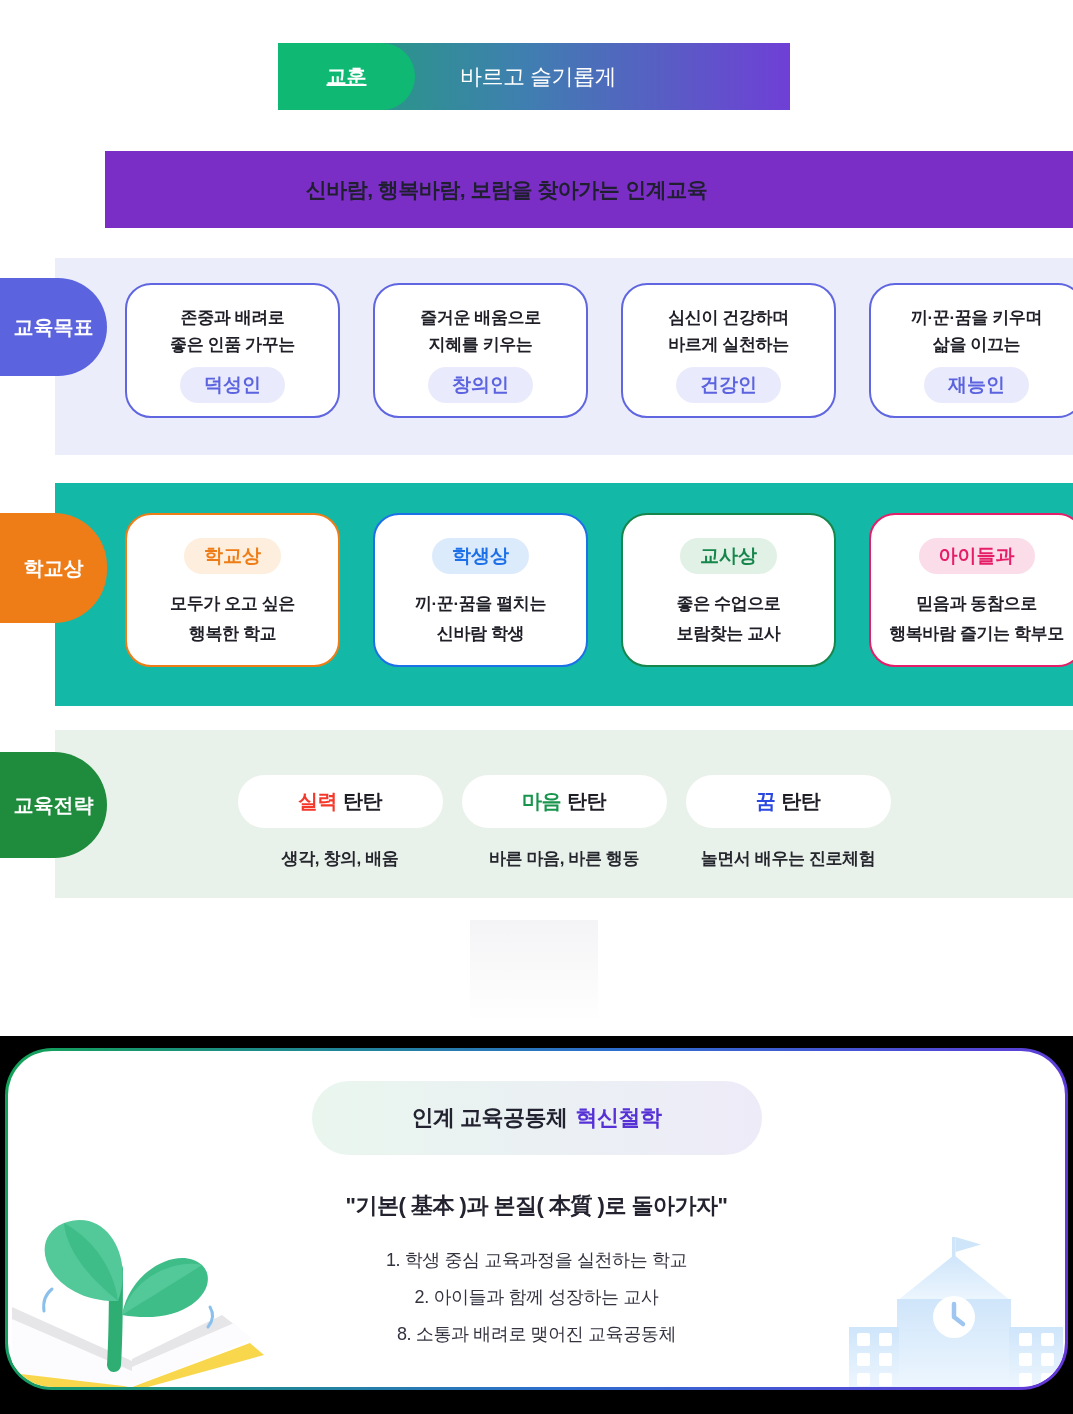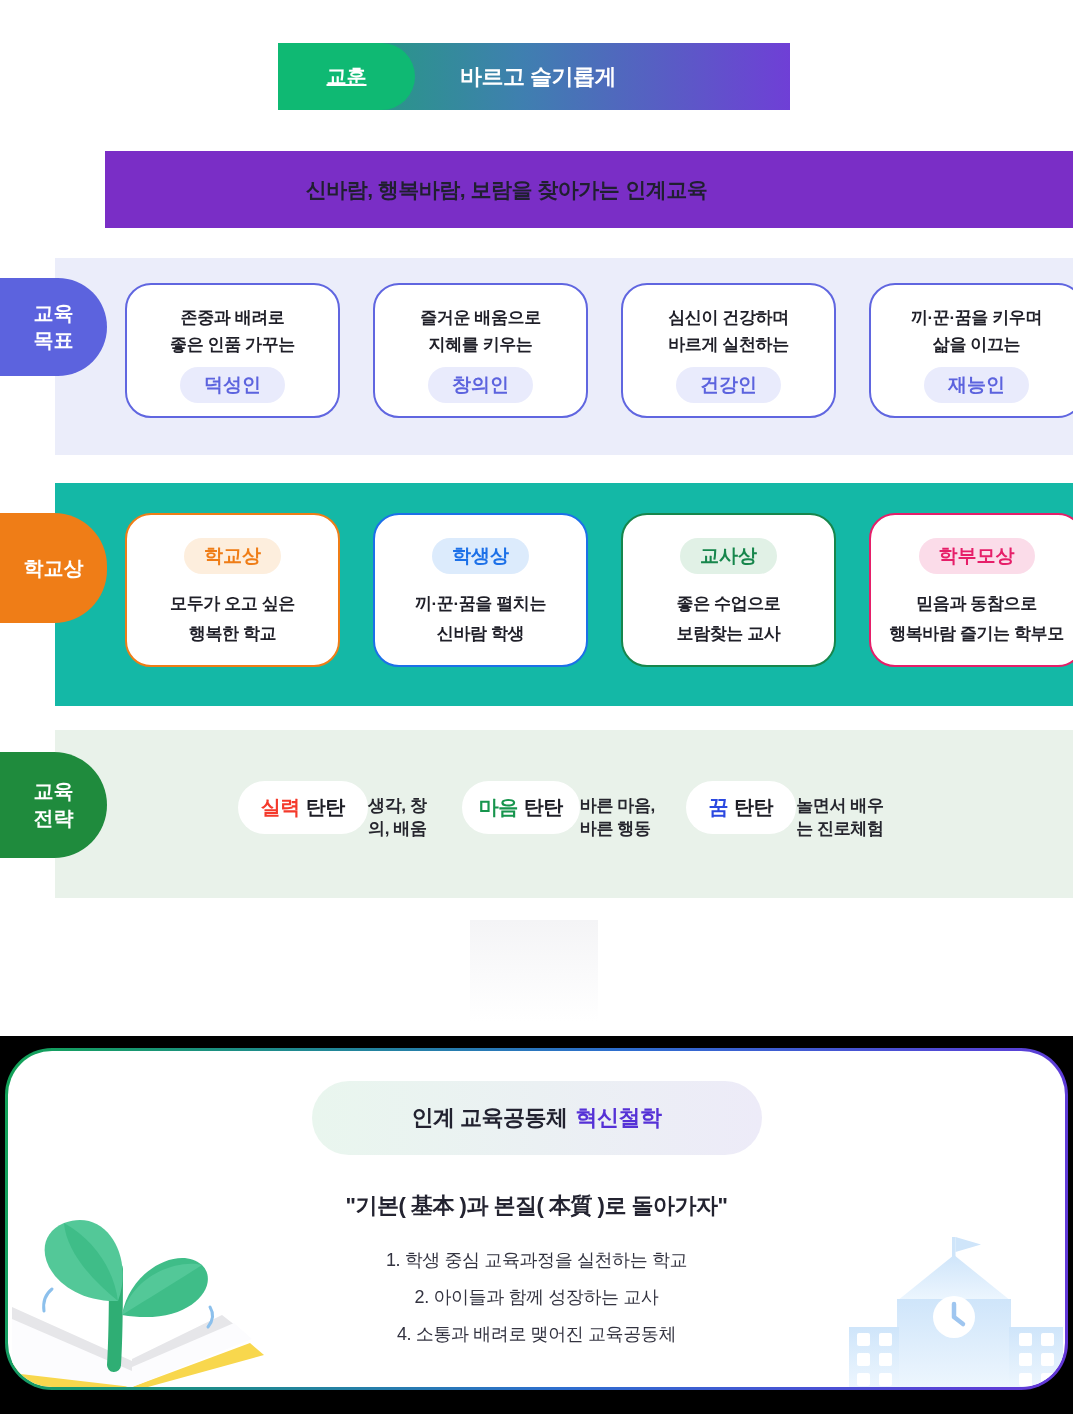--- a/index.html
+++ b/index.html
@@ -3,42 +3,42 @@
 <meta charset="utf-8">
 <style>
   html,body{margin:0;padding:0;background:#fff;}
   .page{position:relative;width:1073px;height:1414px;background:#ffffff;overflow:hidden;
         font-family:"Liberation Sans","DejaVu Sans",sans-serif;}
 
   
   .motto-bar{position:absolute;left:278px;top:43px;width:512px;height:67px;
              background:linear-gradient(90deg,#1ba56d 0%,#3f7fb0 48%,#6f3fd6 100%);}
   .motto-text{position:absolute;inset:0;display:flex;align-items:center;justify-content:center;
-              color:#fff;font-size:22px;font-weight:700;letter-spacing:-.5px;padding-left:8px;}
+              color:#fff;font-size:22px;font-weight:400;letter-spacing:-.5px;padding-left:8px;}
   .motto-pill{position:absolute;left:0;top:0;width:137px;height:67px;background:#0fb973;
               border-radius:0 34px 34px 0;display:flex;align-items:center;justify-content:center;
               color:#fff;font-size:20px;font-weight:800;text-decoration:underline;}
 
   
   .vision-label{position:absolute;left:0;top:140px;width:105px;height:100px;background:#7a2ec6;
                 color:#fff;font-size:20px;font-weight:800;display:flex;align-items:center;justify-content:center;}
   .vision-bar{position:absolute;left:105px;top:151px;width:968px;height:77px;background:#7a2ec6;
               display:flex;align-items:center;justify-content:center;box-sizing:border-box;
               padding-right:165px;color:#201f30;font-size:21px;letter-spacing:-.5px;}
   .v-reg{font-weight:700;}
   .v-em{font-weight:900;margin-left:6px;}
 
   
   .band{position:absolute;left:55px;width:1018px;}
   .goals-band{top:258px;height:197px;background:#ebedfa;}
   .school-band{top:483px;height:223px;background:#14b8a6;}
   .strategy-band{top:730px;height:168px;background:#e9f2ea;}
 
   .side-label{position:absolute;left:-55px;width:107px;border-radius:0 53px 53px 0;color:#fff;
-              font-size:20px;font-weight:800;line-height:1.35;display:flex;flex-direction:column;
+              font-size:20px;font-weight:800;line-height:1.35;display:flex;flex-direction:row;
               align-items:center;justify-content:center;text-align:center;}
   .goals-label{top:20px;height:98px;background:#5c63de;}
   .school-label{top:30px;height:110px;background:#ef7d17;}
   .strategy-label{top:22px;height:106px;background:#1f8b3d;}
 
   .cards{position:absolute;left:70px;display:flex;gap:33px;}
   .goals-cards{top:25px;}
   .g-card{width:215px;height:135px;box-sizing:border-box;border:2px solid #6066e0;border-radius:26px;
           background:#fff;display:flex;flex-direction:column;align-items:center;padding-top:19px;}
   .g-line{font-size:17px;font-weight:600;color:#1f1f28;line-height:1.6;letter-spacing:-.4px;}
@@ -50,21 +50,21 @@
           background:#fff;display:flex;flex-direction:column;align-items:center;padding-top:23px;}
   .s-badge{font-size:19px;font-weight:700;padding:5px 20px;border-radius:999px;}
   .s-lines{margin-top:15px;text-align:center;}
   .s-line{font-size:17px;font-weight:600;color:#1f1f28;line-height:1.75;letter-spacing:-.4px;}
   .sc-0{border-color:#ef7d17;} .sc-0 .s-badge{background:#fdeedd;color:#ef7d17;}
   .sc-1{border-color:#1c70e8;} .sc-1 .s-badge{background:#dcebfc;color:#1c70e8;}
   .sc-2{border-color:#17864c;} .sc-2 .s-badge{background:#e1f1e6;color:#17864c;}
   .sc-3{border-color:#e61e69;} .sc-3 .s-badge{background:#fbdce9;color:#e61e69;}
 
   .strategy-items{position:absolute;left:0;right:0;top:45px;display:flex;justify-content:center;gap:19px;}
-  .st-col{display:flex;flex-direction:row;align-items:center;width:205px;}
+  .st-col{display:flex;flex-direction:column;align-items:center;width:205px;}
   .st-pill{background:#fff;border-radius:999px;height:53px;width:100%;display:flex;align-items:center;
            justify-content:center;font-size:20px;font-weight:800;color:#1d1d26;letter-spacing:-.5px;}
   .st-hl{margin-right:6px;}
   .st-0 .st-hl{color:#f4392b;} .st-1 .st-hl{color:#17954d;} .st-2 .st-hl{color:#2b48e0;}
   .st-sub{margin-top:19px;font-size:17px;font-weight:600;color:#26262e;letter-spacing:-.4px;}
 
   .fade-block{position:absolute;left:470px;top:920px;width:128px;height:102px;
               background:linear-gradient(180deg,#f4f4f6 0%,rgba(255,255,255,0) 100%);}
 
   
@@ -149,21 +149,21 @@
         </div>
       </div>
       <div class="s-card sc-2">
         <div class="s-badge">교사상</div>
         <div class="s-lines">
           <div class="s-line">좋은 수업으로</div>
           <div class="s-line">보람찾는 교사</div>
         </div>
       </div>
       <div class="s-card sc-3">
-        <div class="s-badge">학부모상</div>
+        <div class="s-badge">아이들과</div>
         <div class="s-lines">
           <div class="s-line">믿음과 동참으로</div>
           <div class="s-line">행복바람 즐기는 학부모</div>
         </div>
       </div>
     </div>
   </section>
 
   <section class="band strategy-band">
     <div class="side-label strategy-label">
@@ -253,20 +253,20 @@
         </svg>
 
         <div class="phil-pill">
           <span>인계 교육공동체</span>
           <span class="phil-hl">혁신철학</span>
         </div>
         <div class="phil-quote">"기본( 基本 )과 본질( 本質 )로 돌아가자"</div>
         <div class="phil-list">
           <div class="phil-item">1. 학생 중심 교육과정을 실천하는 학교</div>
           <div class="phil-item">2. 아이들과 함께 성장하는 교사</div>
-          <div class="phil-item">4. 소통과 배려로 맺어진 교육공동체</div>
+          <div class="phil-item">8. 소통과 배려로 맺어진 교육공동체</div>
         </div>
 
       </div>
     </div>
   </div>
 
 </div>
 
 </body></html>

